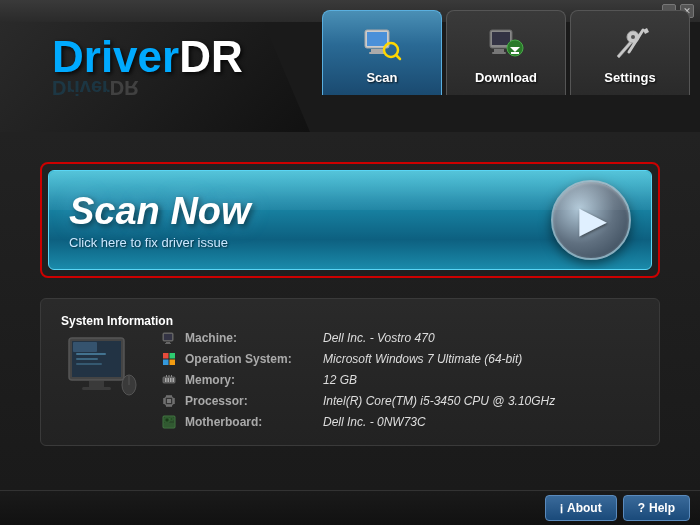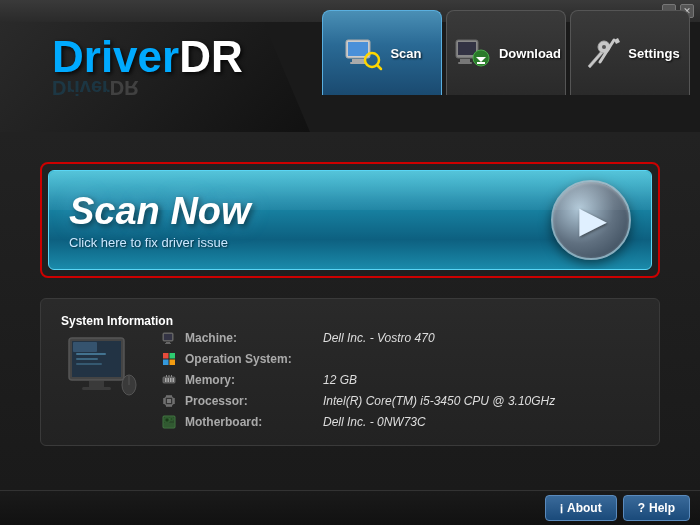--- a/index.html
+++ b/index.html
@@ -55,21 +55,21 @@
       top: 10px;
       right: 10px;
       display: flex;
       gap: 4px;
     }
     .nav-tab {
       width: 120px;
       height: 85px;
       border-radius: 8px 8px 0 0;
       display: flex;
-      flex-direction: row;
+      flex-direction: column;
       align-items: center;
       justify-content: center;
       cursor: pointer;
       gap: 6px;
     }
     .nav-tab.active {
       background: linear-gradient(to bottom, #4a8fb5 0%, #2a6a95 40%, #1a4a70 100%);
       border: 1px solid #5aafdf;
       border-bottom: none;
     }
@@ -399,20 +399,21 @@
         <div class="info-row">
           <div class="info-icon">
             <svg width="14" height="14" viewBox="0 0 14 14">
               <rect x="1" y="1" width="5.5" height="5.5" fill="#e74c3c"></rect>
               <rect x="7.5" y="1" width="5.5" height="5.5" fill="#2ecc71"></rect>
               <rect x="1" y="7.5" width="5.5" height="5.5" fill="#3498db"></rect>
               <rect x="7.5" y="7.5" width="5.5" height="5.5" fill="#f39c12"></rect>
             </svg>
           </div>
           <span class="info-label">Operation System:</span>
+          <span class="info-value">Microsoft Windows 7 Ultimate  (64-bit)</span>
         </div>
 
         <div class="info-row">
           <div class="info-icon">
             <svg width="14" height="14" viewBox="0 0 14 14">
               <rect x="1" y="4" width="12" height="6" rx="1" fill="#555" stroke="#777" stroke-width="0.8"></rect>
               <rect x="3" y="5" width="1.5" height="4" fill="#aaa"></rect>
               <rect x="5.5" y="5" width="1.5" height="4" fill="#aaa"></rect>
               <rect x="8" y="5" width="1.5" height="4" fill="#aaa"></rect>
               <rect x="10.5" y="5" width="1.5" height="4" fill="#aaa"></rect>

